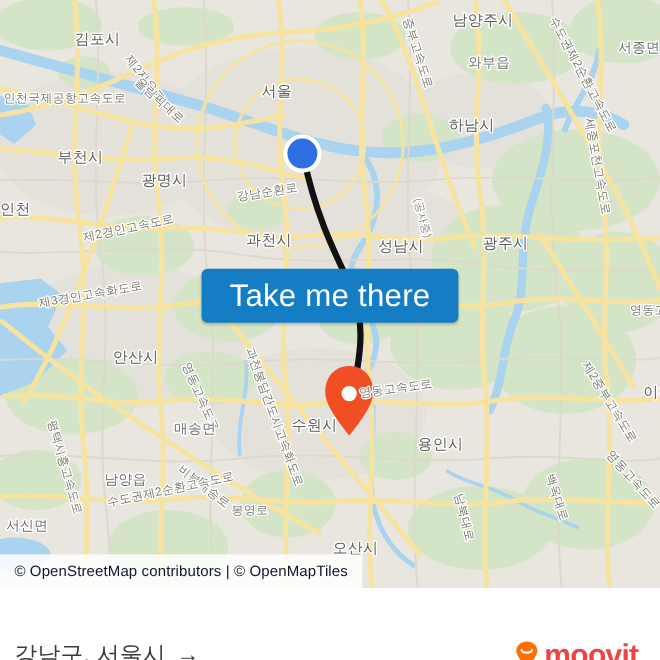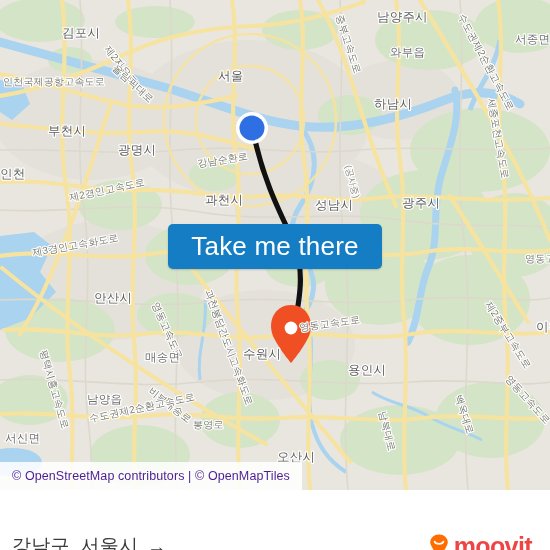--- a/index.html
+++ b/index.html
@@ -70,21 +70,21 @@
     position: absolute;
     left: 0;
     top: 462px;
     height: 28px;
     display: flex;
     align-items: center;
     background: rgba(255,255,255,0.86);
     padding: 0 12px 0 12px;
     box-sizing: border-box;
     font-size: 12.5px;
-    color: #4c1d95;
+    color: #0f172a;
     white-space: nowrap;
     letter-spacing: 0.1px;
   }
 
   
   #cta-button {
     position: absolute;
     left: 168px;
     top: 224px;
     width: 214px;

